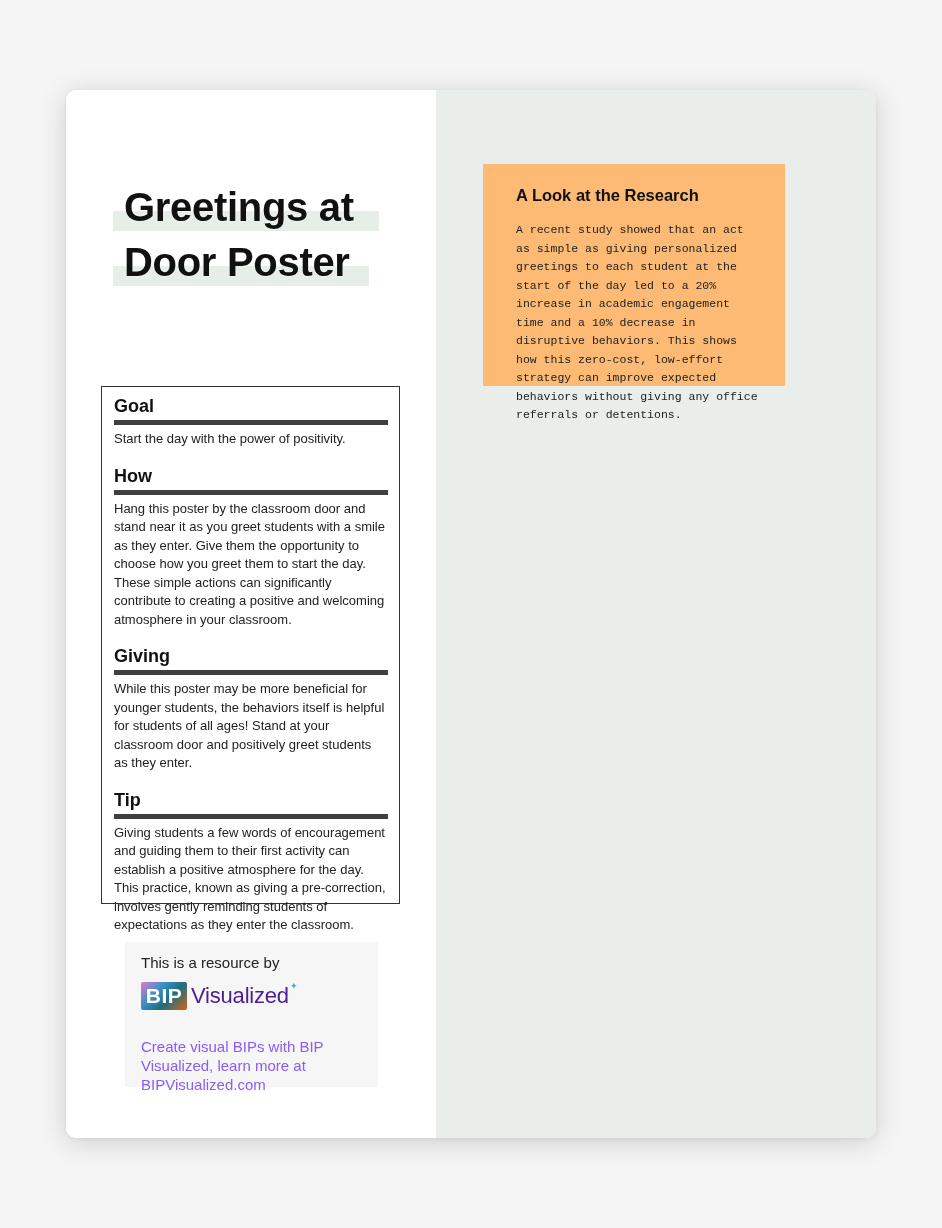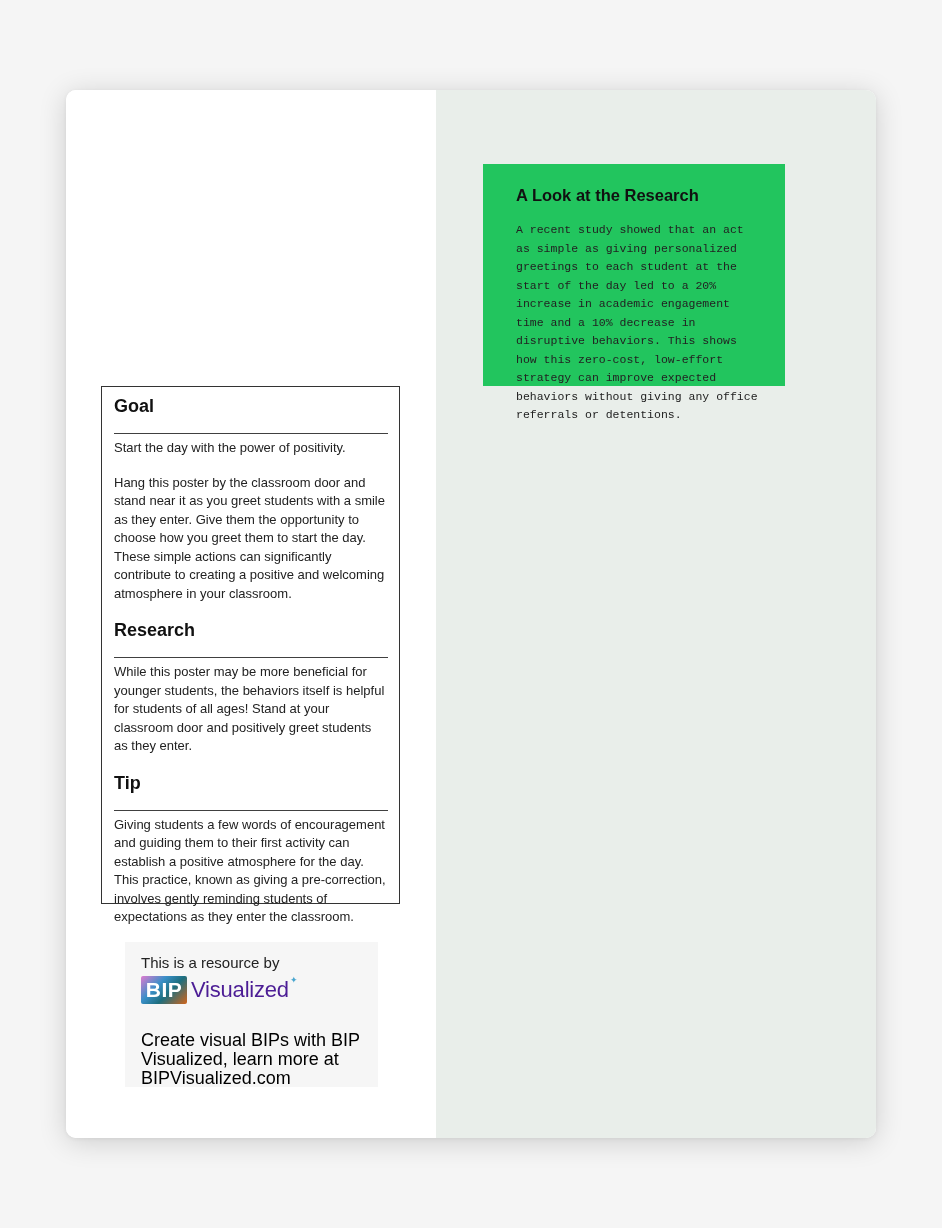--- a/index.html
+++ b/index.html
@@ -73,22 +73,22 @@
       background: #fff;
       box-sizing: border-box;
       padding: 8px 11px 0 12px;
     }
     .section { margin-bottom: 16px; }
     .section-heading {
       font-family: "Liberation Sans", sans-serif;
       font-weight: 700;
       font-size: 18px;
       margin: 0;
-      padding-bottom: 16px;
-      border-bottom: 1px solid #404040;
+      padding-bottom: 3px;
+      border-bottom: 5px solid #404040;
       line-height: 22px;
     }
     .section-body {
       font-size: 13px;
       line-height: 18.5px;
       color: #222;
       margin: 5px 0 0 0;
     }
 
     
@@ -101,21 +101,21 @@
       padding: 14px 16px;
     }
     .resource-by {
       font-size: 15px;
       color: #222;
       margin: 0;
       line-height: 14px;
     }
     .logo-row {
       display: flex; align-items: center;
-      margin-top: 5px;
+      margin-top: 11px;
       height: 30px;
     }
     .bip-badge {
       width: 46px; height: 28px;
       border-radius: 2px;
       background: linear-gradient(135deg, #e07ad0 0%, #3a8fc8 35%, #1d6e7e 60%, #d2651b 100%);
       color: #fff;
       font-weight: 700;
       font-size: 21px;
       line-height: 28px;
@@ -131,32 +131,32 @@
       letter-spacing: -0.2px;
     }
     .sparkle {
       font-size: 9px;
       color: #49a6cf;
       margin-left: 1px;
       align-self: flex-start;
       line-height: 10px;
     }
     .resource-cta {
-      font-size: 18px;
+      font-size: 15px;
       line-height: 19px;
-      color: #000000;
+      color: #8b5cf6;
       margin: 26px 0 0 0;
     }
 
     
     .research-card {
       position: absolute;
       left: 47px; top: 74px;
       width: 302px; height: 222px;
-      background: #22c55e;
+      background: #fdba74;
       box-sizing: border-box;
       padding: 20px 24px 0 33px;
     }
     .research-title {
       font-family: "Liberation Sans", sans-serif;
       font-weight: 700;
       font-size: 16.5px;
       margin: 0;
       line-height: 22px;
     }
@@ -168,31 +168,42 @@
       font-family: Liberation Mono, monospace;
     }
   </style>
 </head>
 <body>
 
 <div class="page-card">
 
   <div class="left-col">
 
+    <h1 class="title">
+      <span class="title-line l1">
+        <span class="hl"></span>
+        <span class="txt">Greetings at</span>
+      </span>
+      <span class="title-line l2">
+        <span class="hl"></span>
+        <span class="txt">Door Poster</span>
+      </span>
+    </h1>
 
     <div class="info-box">
       <div class="section">
         <h2 class="section-heading">Goal</h2>
         <p class="section-body">Start the day with the power of positivity.</p>
       </div>
       <div class="section">
+        <h2 class="section-heading">How</h2>
         <p class="section-body">Hang this poster by the classroom door and stand near it as you greet students with a smile as they enter. Give them the opportunity to choose how you greet them to start the day. These simple actions can significantly contribute to creating a positive and welcoming atmosphere in your classroom.</p>
       </div>
       <div class="section">
-        <h2 class="section-heading">Research</h2>
+        <h2 class="section-heading">Giving</h2>
         <p class="section-body">While this poster may be more beneficial for younger students, the behaviors itself is helpful for students of all ages! Stand at your classroom door and positively greet students as they enter.</p>
       </div>
       <div class="section">
         <h2 class="section-heading">Tip</h2>
         <p class="section-body">Giving students a few words of encouragement and guiding them to their first activity can establish a positive atmosphere for the day. This practice, known as giving a pre-correction, involves gently reminding students of expectations as they enter the classroom.</p>
       </div>
     </div>
 
     <div class="resource-box">
       <p class="resource-by">This is a resource by</p>

